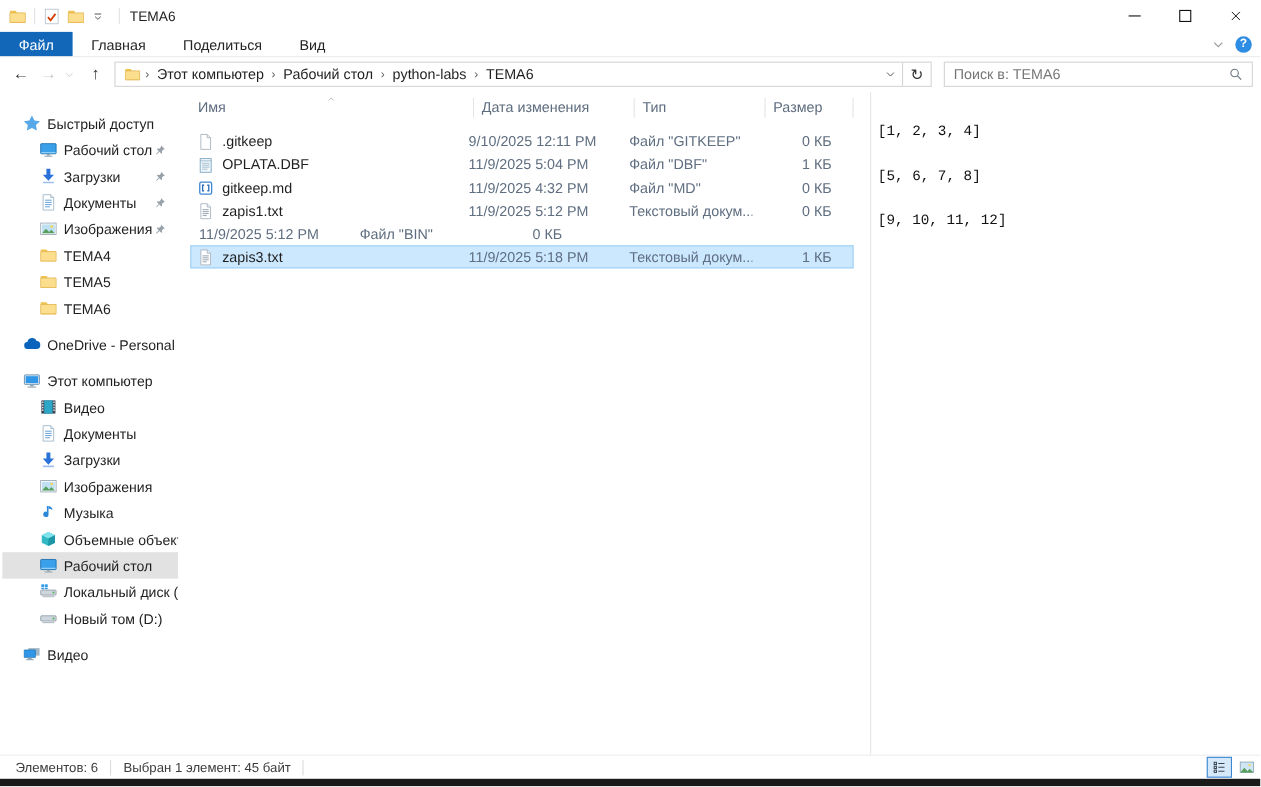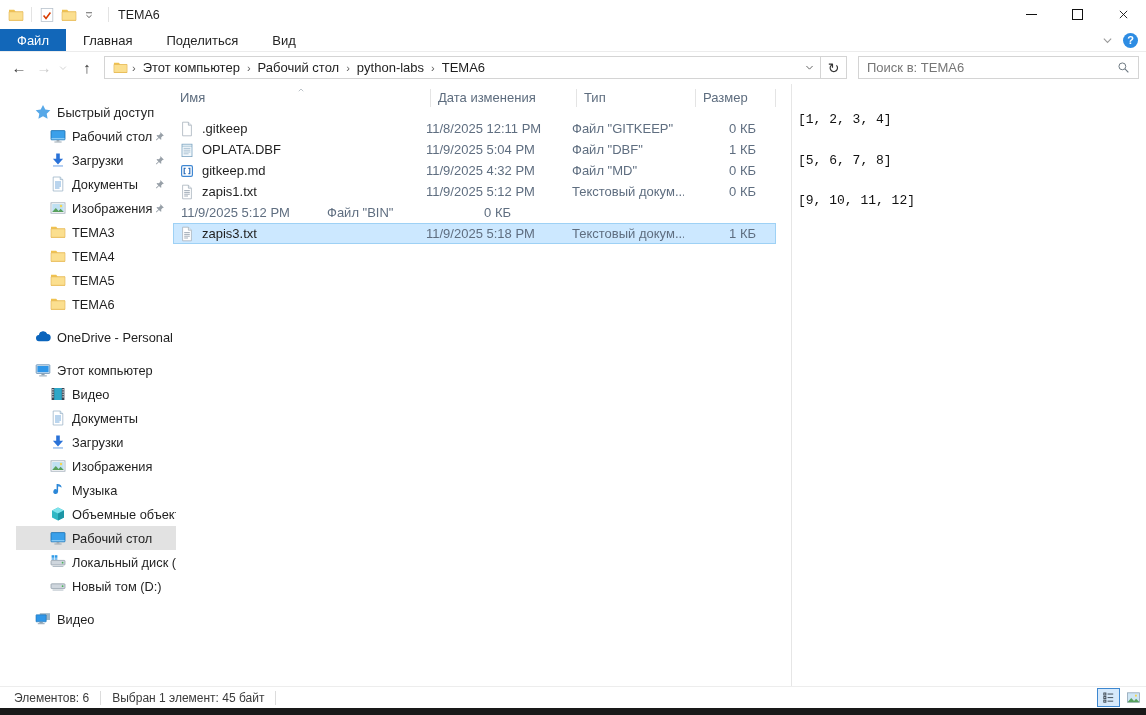--- a/index.html
+++ b/index.html
@@ -48,21 +48,21 @@
   .search-box{position:absolute;left:858px;top:5px;width:281px;height:23px;border:1px solid #d4d4d4;
               background:#fff;display:flex;align-items:center;box-sizing:border-box;}
   .search-box input{flex:1;border:0;outline:none;background:transparent;padding-left:8px;
                     font-family:"Liberation Sans",sans-serif;font-size:13px;color:#444;}
   .search-box input::placeholder{color:#767676;opacity:1;}
   .search-box .ic{width:13px;height:13px;margin-right:8px;color:#6b7680;}
 
   
   .main{position:absolute;top:84px;left:0;width:1146px;height:602px;}
 
-  .sidebar{position:absolute;left:16px;top:0;width:160px;height:602px;padding-top:16px;box-sizing:border-box;overflow:hidden;}
+  .sidebar{position:absolute;left:2px;top:0;width:160px;height:602px;padding-top:16px;box-sizing:border-box;overflow:hidden;}
   .sitem{height:24px;display:flex;align-items:center;gap:6px;padding-left:19px;position:relative;
          white-space:nowrap;overflow:hidden;font-size:12.8px;}
   .sitem.child{padding-left:34px;}
   .sitem.gap{margin-top:9px;}
   .sitem.sel{background:#e2e2e2;}
   .sitem .ic{width:16px;height:16px;flex:0 0 16px;}
   .sitem .pin{position:absolute;right:11px;width:11px;height:11px;}
 
   .filepane{position:absolute;left:160px;top:0;width:631px;height:602px;}
   .headers{position:absolute;left:13px;top:0;display:flex;height:26px;color:#5d6c7e;font-size:13px;}
@@ -380,26 +380,20 @@
           </svg>
           <span>Изображения</span>
           <svg class="pin">
             <use href="#i-pin"></use>
           </svg>
         </div>
       <div class="sitem child">
           <svg class="ic">
             <use href="#i-folder"></use>
           </svg>
-          <span>ТЕМА3</span>
-        </div>
-      <div class="sitem child">
-          <svg class="ic">
-            <use href="#i-folder"></use>
-          </svg>
           <span>ТЕМА4</span>
         </div>
       <div class="sitem child">
           <svg class="ic">
             <use href="#i-folder"></use>
           </svg>
           <span>ТЕМА5</span>
         </div>
       <div class="sitem child">
           <svg class="ic">
@@ -492,21 +486,21 @@
         <span class="hcell h-size">Размер</span>
       </div>
       <div class="rows">
         <div class="frow">
           <span class="c-name">
               <svg class="ic">
                 <use href="#i-file-blank"></use>
               </svg>
               <span>.gitkeep</span>
             </span>
-          <span class="c-date">11/8/2025 12:11 PM</span>
+          <span class="c-date">9/10/2025 12:11 PM</span>
           <span class="c-type">Файл "GITKEEP"</span>
           <span class="c-size">0 КБ</span>
         </div>
         <div class="frow">
           <span class="c-name">
               <svg class="ic">
                 <use href="#i-file-dbf"></use>
               </svg>
               <span>OPLATA.DBF</span>
             </span>

